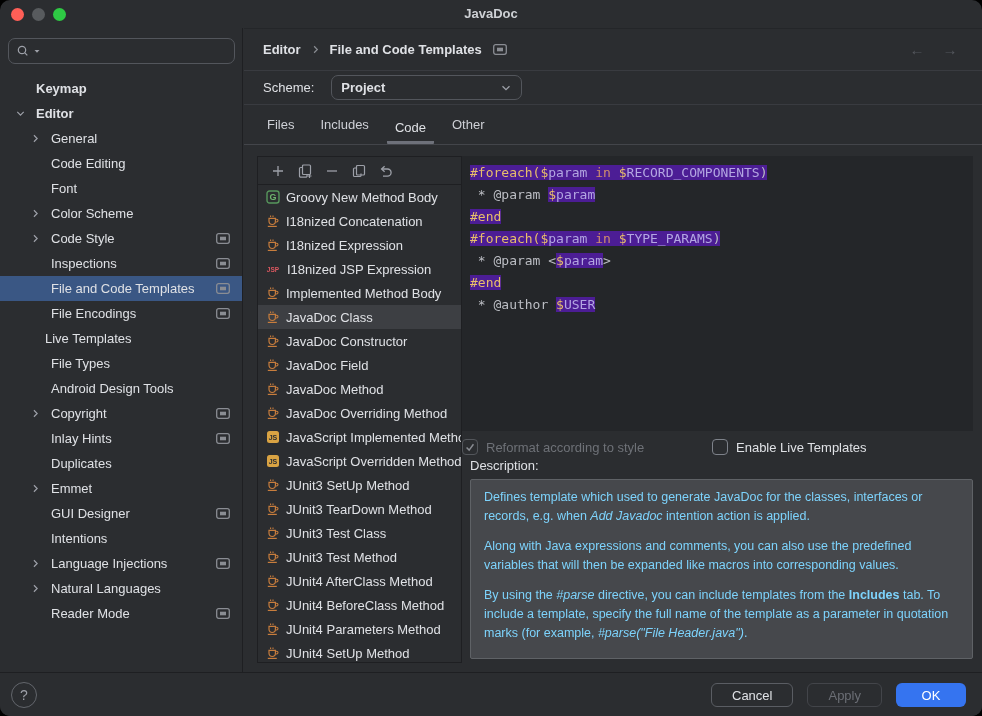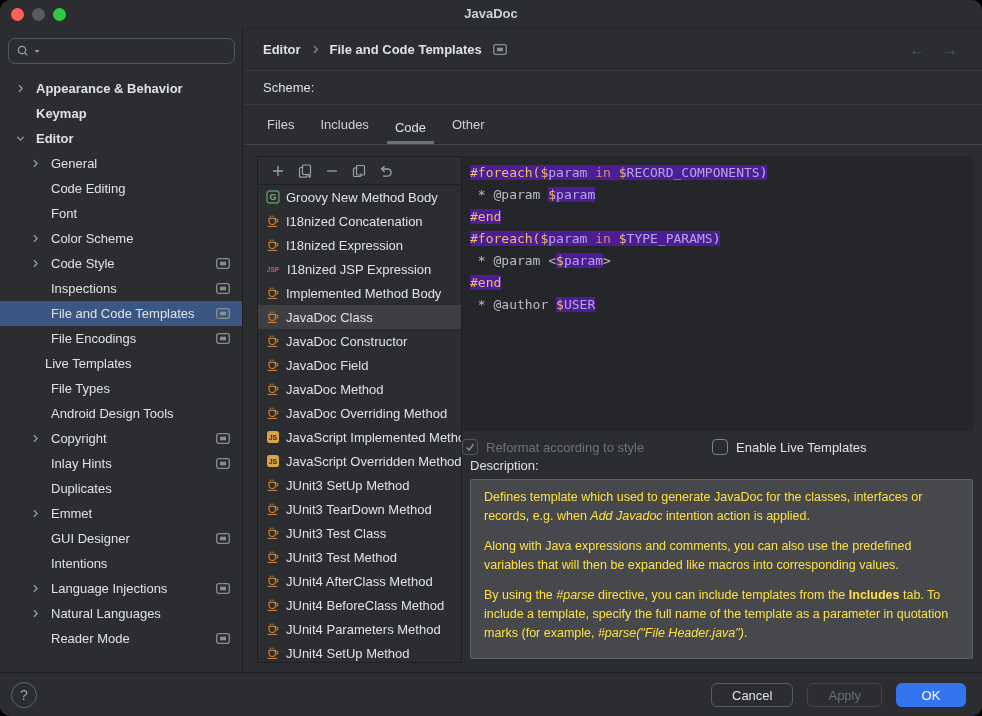--- a/index.html
+++ b/index.html
@@ -75,21 +75,21 @@
   .optrow{position:absolute;left:218px;top:407px;right:9px;height:22px;display:flex;align-items:center;}
   .cb{display:flex;align-items:center;gap:8px;}
   .cbbox{width:16px;height:16px;border-radius:4px;border:1px solid #7e828a;display:flex;align-items:center;justify-content:center;}
   .cb.disabled .cbbox{border-color:#53565b;}
   .cb.disabled .cblabel{color:#6e7177;}
   .cbbox svg{width:12px;height:12px;}
   .cb-live{position:absolute;left:250px;}
   
   .desclabel{position:absolute;left:226px;top:429px;}
   .descpanel{position:absolute;left:226px;top:450px;width:503px;height:180px;background:#46484c;
-    border:1px solid #5f6266;border-radius:2px;padding:8px 13px;color:#fde047;
+    border:1px solid #5f6266;border-radius:2px;padding:8px 13px;color:#7dd3fc;
     font-size:12.5px;line-height:19px;overflow:hidden;}
   .descpanel p{margin:0 0 11px 0;}
   .descpanel .seg-i{font-style:italic;}
   .descpanel .seg-b{font-weight:700;}
   
   .footer{position:absolute;left:0;right:0;bottom:0;height:44px;border-top:1px solid #1e1f22;background:#2b2d30;}
   .help{position:absolute;left:11px;top:9px;width:26px;height:26px;border-radius:50%;border:1px solid #63666c;
     color:#9da0a8;display:flex;align-items:center;justify-content:center;font-size:14px;}
   .btns{position:absolute;right:16px;top:10px;display:flex;gap:14px;}
   .btn{min-width:70px;height:24px;border-radius:6px;display:flex;align-items:center;justify-content:center;
@@ -120,28 +120,20 @@
             <line x1="8.8" y1="8.8" x2="11.3" y2="11.3" stroke="currentColor" stroke-width="1.2"></line>
           </svg>
       </span>
       <span style="display:flex;">
         <svg width="8" height="8" viewBox="0 0 8 8">
             <path d="M1.5 3l2.5 2.7L6.5 3z" fill="currentColor"></path>
           </svg>
       </span>
     </div>
     <div class="tree">
-        <div class="tree-row b" style="padding-left: 13px;">
-          <span class="chev">
-            <svg viewBox="0 0 12 12">
-              <path d="M4.3 2.5L7.8 6l-3.5 3.5" fill="none" stroke="currentColor" stroke-width="1.3"></path>
-            </svg>
-          </span>
-          <span class="tlabel">Appearance &amp; Behavior</span>
-        </div>
         <div class="tree-row b" style="padding-left: 13px;">
           <span class="chev"></span>
           <span class="tlabel">Keymap</span>
         </div>
         <div class="tree-row b" style="padding-left: 13px;">
           <span class="chev">
             <svg viewBox="0 0 12 12">
               <path d="M2.5 4.3L6 7.8l3.5-3.5" fill="none" stroke="currentColor" stroke-width="1.3"></path>
             </svg>
           </span>
@@ -328,20 +320,28 @@
           </svg>
       </span>
       <div class="nav">
         <span>←</span>
         <span>→</span>
       </div>
     </div>
 
     <div class="schemerow">
       <span>Scheme:</span>
+      <div class="dropdown">
+        <span class="val">Project</span>
+        <span class="dchev">
+          <svg viewBox="0 0 12 12">
+              <path d="M2.5 4.2L6 7.7l3.5-3.5" fill="none" stroke="currentColor" stroke-width="1.3"></path>
+            </svg>
+        </span>
+      </div>
     </div>
 
     <div class="tabsrow">
         <span class="tab">Files</span>
         <span class="tab">Includes</span>
         <span class="tab active">Code</span>
         <span class="tab">Other</span>
       </div>
 
     <div class="listpanel">

